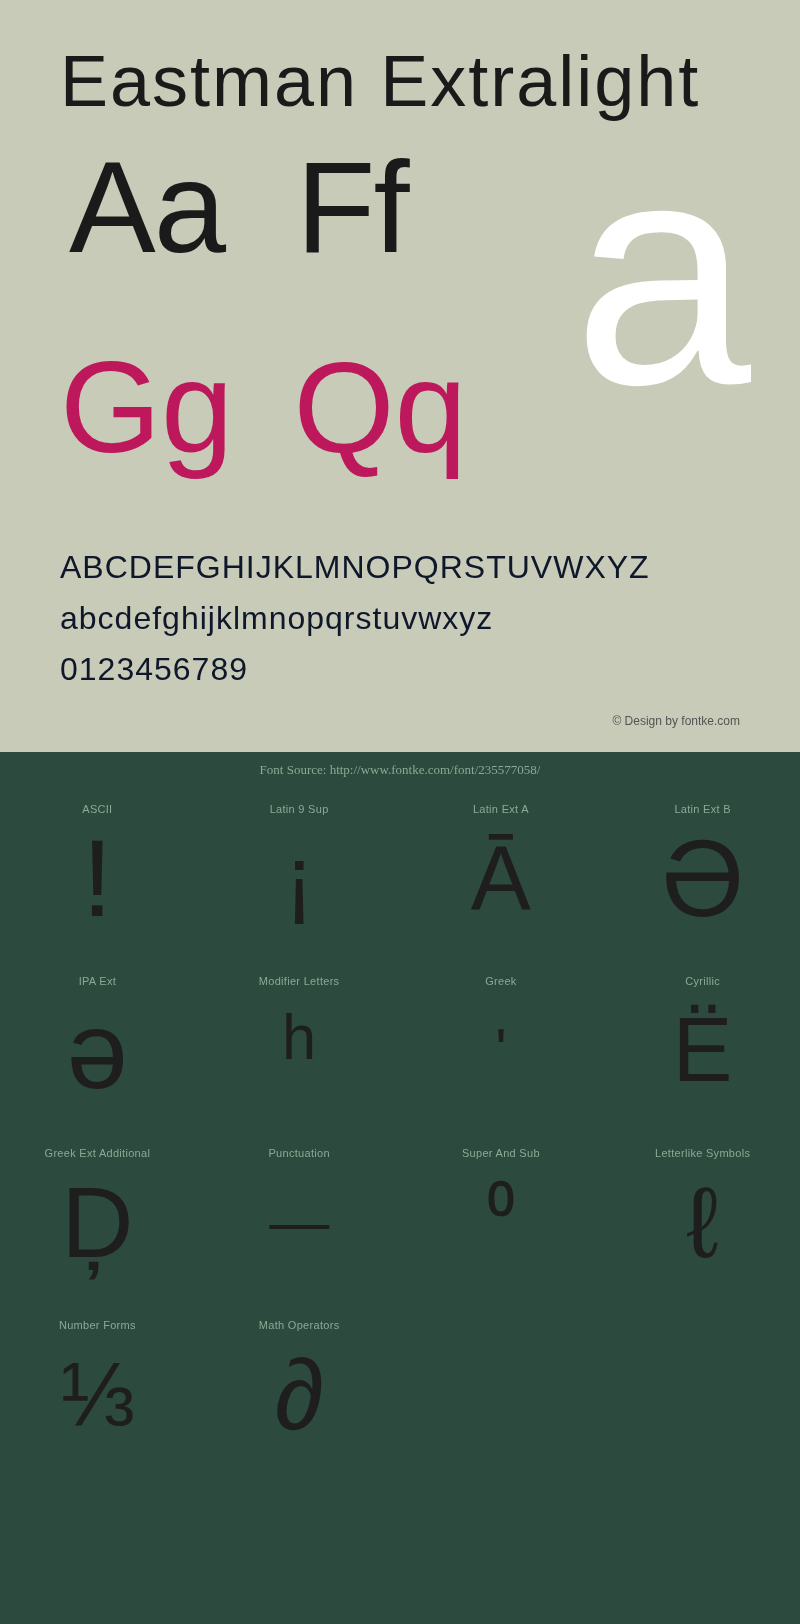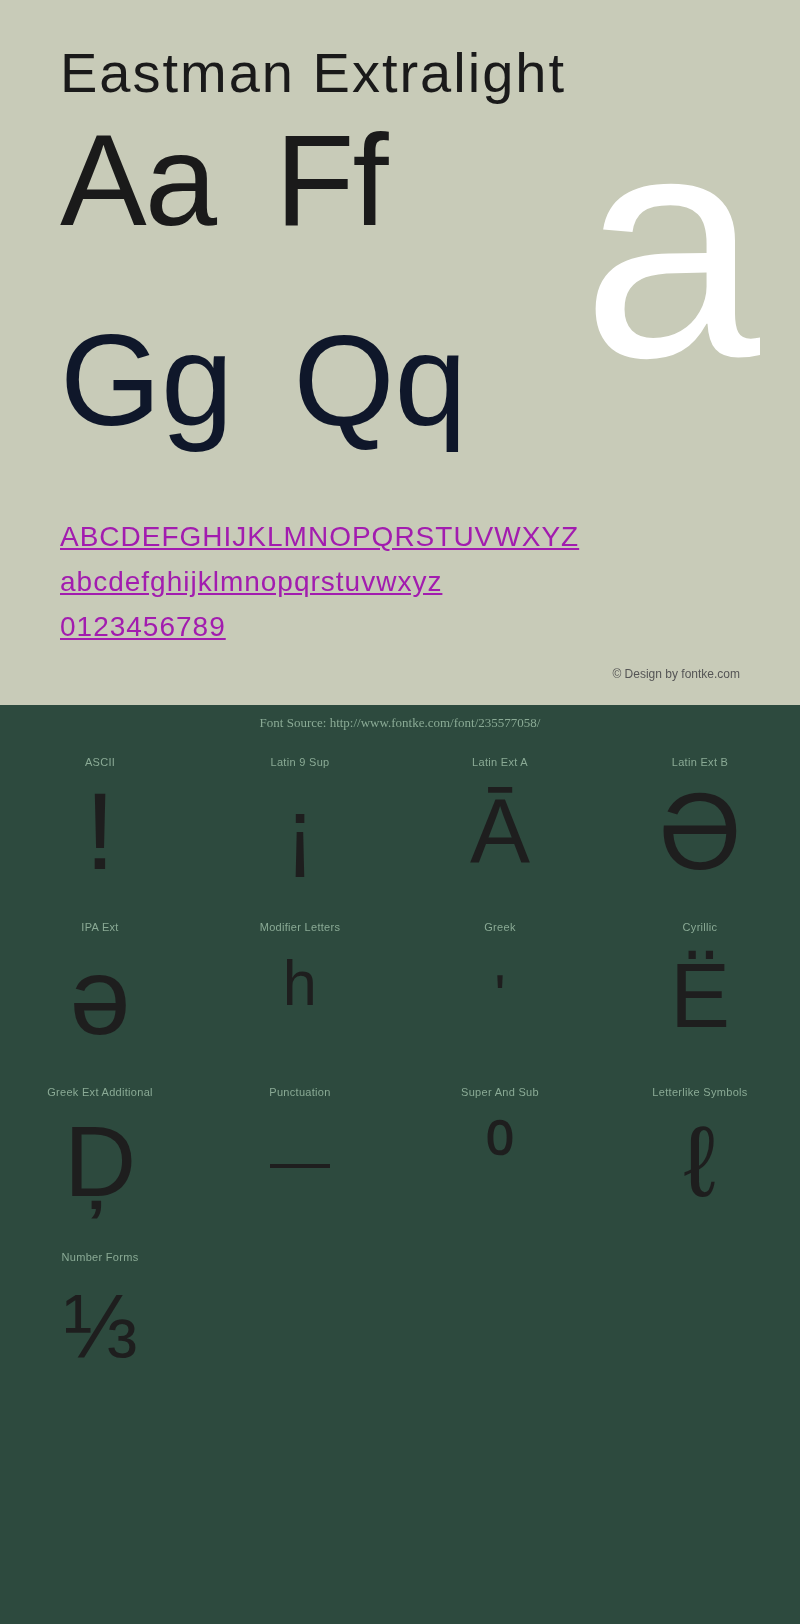--- a/index.html
+++ b/index.html
@@ -6,33 +6,33 @@
     body { width: 800px; background: #2d4a3e; font-family: sans-serif; }
 
     
     .top-section {
       background: #c8cbb8;
       padding: 40px 60px 20px 60px;
       position: relative;
     }
 
     .font-title {
-      font-size: 56px;
+      font-size: 72px;
       font-weight: 200;
       color: #1a1a1a;
       letter-spacing: 2px;
-      margin-bottom: 10px;
+      margin-bottom: 20px;
       font-family: 'Gill Sans', 'Optima', sans-serif;
     }
 
     .letter-showcase {
       display: flex;
       align-items: flex-start;
-      gap: 0px;
-      margin: 10px 0;
+      gap: 12px;
+      margin: 10px 9px;
       position: relative;
       height: 220px;
     }
 
     .letter-pair {
       font-size: 130px;
       font-weight: 100;
       color: #1a1a1a;
       font-family: 'Gill Sans', 'Optima', 'Century Gothic', sans-serif;
       line-height: 1;
@@ -56,39 +56,38 @@
       display: flex;
       align-items: flex-start;
       position: relative;
       height: 170px;
       margin-top: -30px;
     }
 
     .letter-pair2 {
       font-size: 130px;
       font-weight: 100;
-      color: #0f172a;
+      color: #be185d;
       font-family: 'Gill Sans', 'Optima', 'Century Gothic', sans-serif;
       line-height: 1;
       padding-right: 60px;
     }
 
     .alphabet-section {
       margin-top: 30px;
       padding-bottom: 10px;
     }
 
     .alphabet-line {
-      font-size: 28px;
+      font-size: 32px;
       font-weight: 300;
-      color: #a21caf;
+      color: #0f172a;
       font-family: 'Gill Sans', 'Optima', 'Century Gothic', sans-serif;
       line-height: 1.6;
       letter-spacing: 1px;
-      text-decoration: underline;
     }
 
     .copyright {
       text-align: right;
       font-size: 12px;
       color: #555;
       padding: 8px 0 4px 0;
     }
 
     
@@ -102,21 +101,21 @@
       color: #8aaa95;
       font-size: 13px;
       padding: 10px;
       border-bottom: none;
       font-family: Liberation Serif, serif;
     }
 
     .glyph-grid {
       display: grid;
       grid-template-columns: repeat(4, 1fr);
-      gap: 0;
+      gap: 7px;
     }
 
     .glyph-cell {
       display: flex;
       flex-direction: column;
       align-items: center;
       padding: 15px 10px 20px 10px;
       min-height: 165px;
     }
 
@@ -217,14 +216,18 @@
         <div class="glyph-char" style="font-size: 80px; color: rgb(30, 30, 30);">⁰</div>
       </div>
       <div class="glyph-cell">
         <div class="glyph-label">Letterlike Symbols</div>
         <div class="glyph-char" style="font-size: 100px; color: rgb(30, 30, 30);">ℓ</div>
       </div>
       <div class="glyph-cell">
         <div class="glyph-label">Number Forms</div>
         <div class="glyph-char" style="font-size: 90px; color: rgb(30, 30, 30);">⅓</div>
       </div>
+      <div class="glyph-cell">
+        <div class="glyph-label">Math Operators</div>
+        <div class="glyph-char" style="font-size: 100px; color: rgb(30, 30, 30);">∂</div>
+      </div>
     </div>
 </div>
 
 </body></html>

